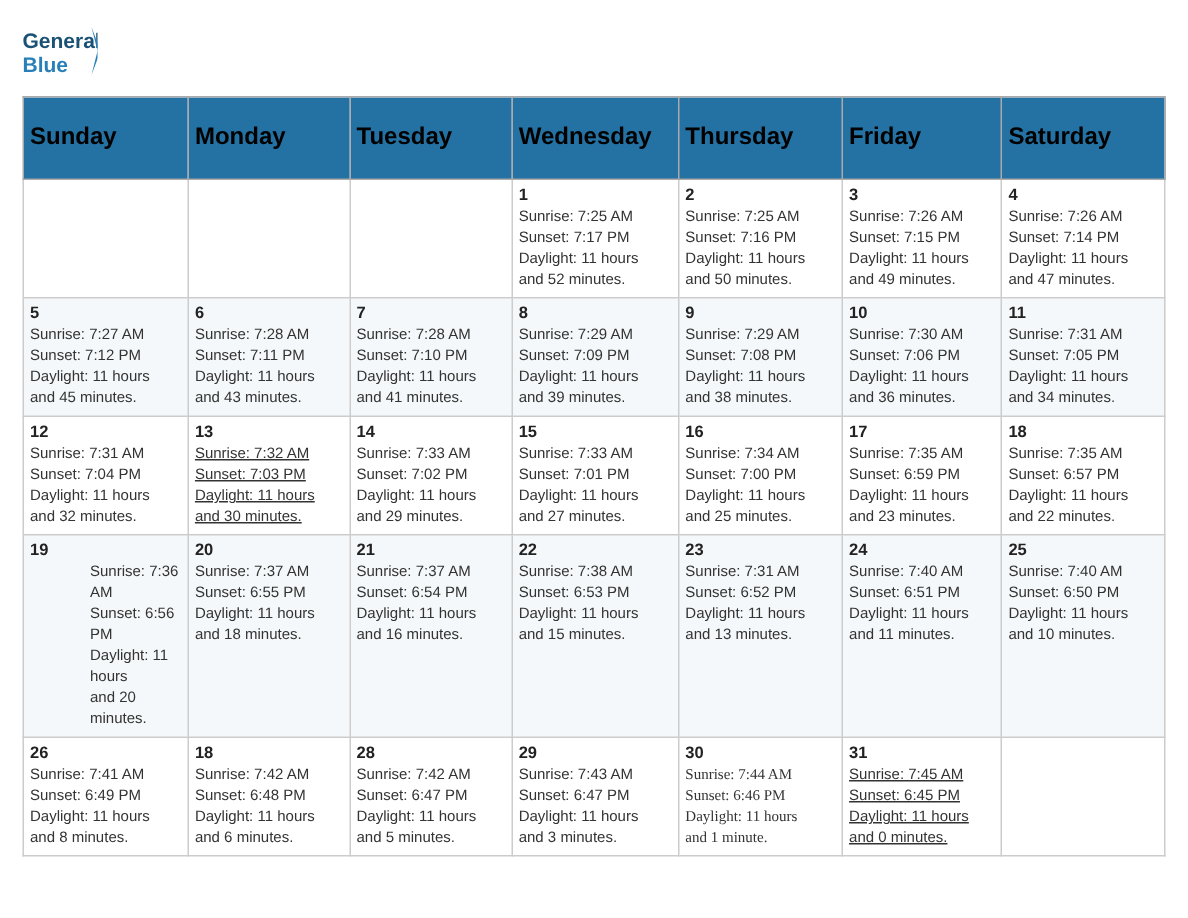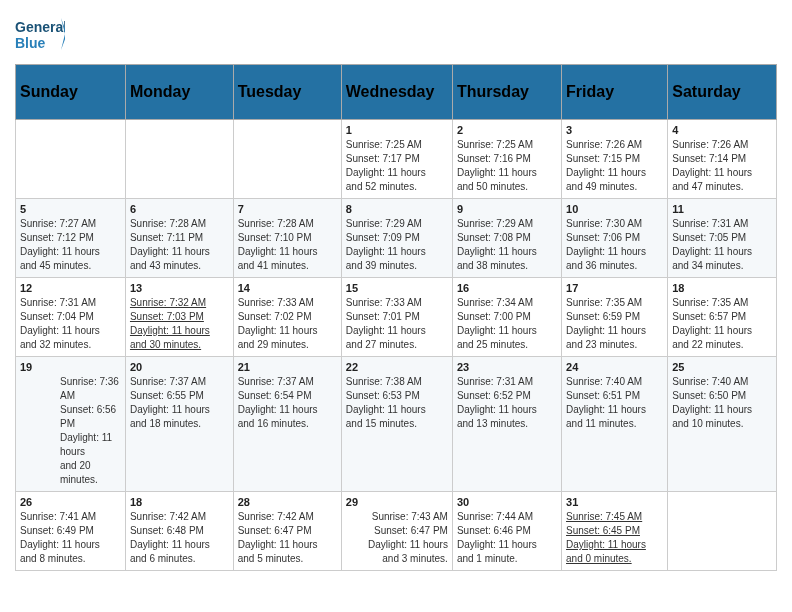--- a/index.html
+++ b/index.html
@@ -318,28 +318,28 @@
           </td>
           <td>
             <span class="day-number">28</span>
             <div class="day-info" style="white-space: pre-line;">Sunrise: 7:42 AM
 Sunset: 6:47 PM
 Daylight: 11 hours
 and 5 minutes.</div>
           </td>
           <td>
             <span class="day-number">29</span>
-            <div class="day-info" style="white-space: pre-line; text-align: right;">Sunrise: 7:43 AM
+            <div class="day-info" style="white-space: pre-line;">Sunrise: 7:43 AM
 Sunset: 6:47 PM
 Daylight: 11 hours
 and 3 minutes.</div>
           </td>
           <td>
             <span class="day-number">30</span>
-            <div class="day-info" style="white-space: pre-line;">Sunrise: 7:44 AM
+            <div class="day-info" style="white-space: pre-line; font-family: Liberation Serif, serif;">Sunrise: 7:44 AM
 Sunset: 6:46 PM
 Daylight: 11 hours
 and 1 minute.</div>
           </td>
           <td>
             <span class="day-number">31</span>
             <div class="day-info" style="white-space: pre-line; text-decoration: underline;">Sunrise: 7:45 AM
 Sunset: 6:45 PM
 Daylight: 11 hours
 and 0 minutes.</div>

